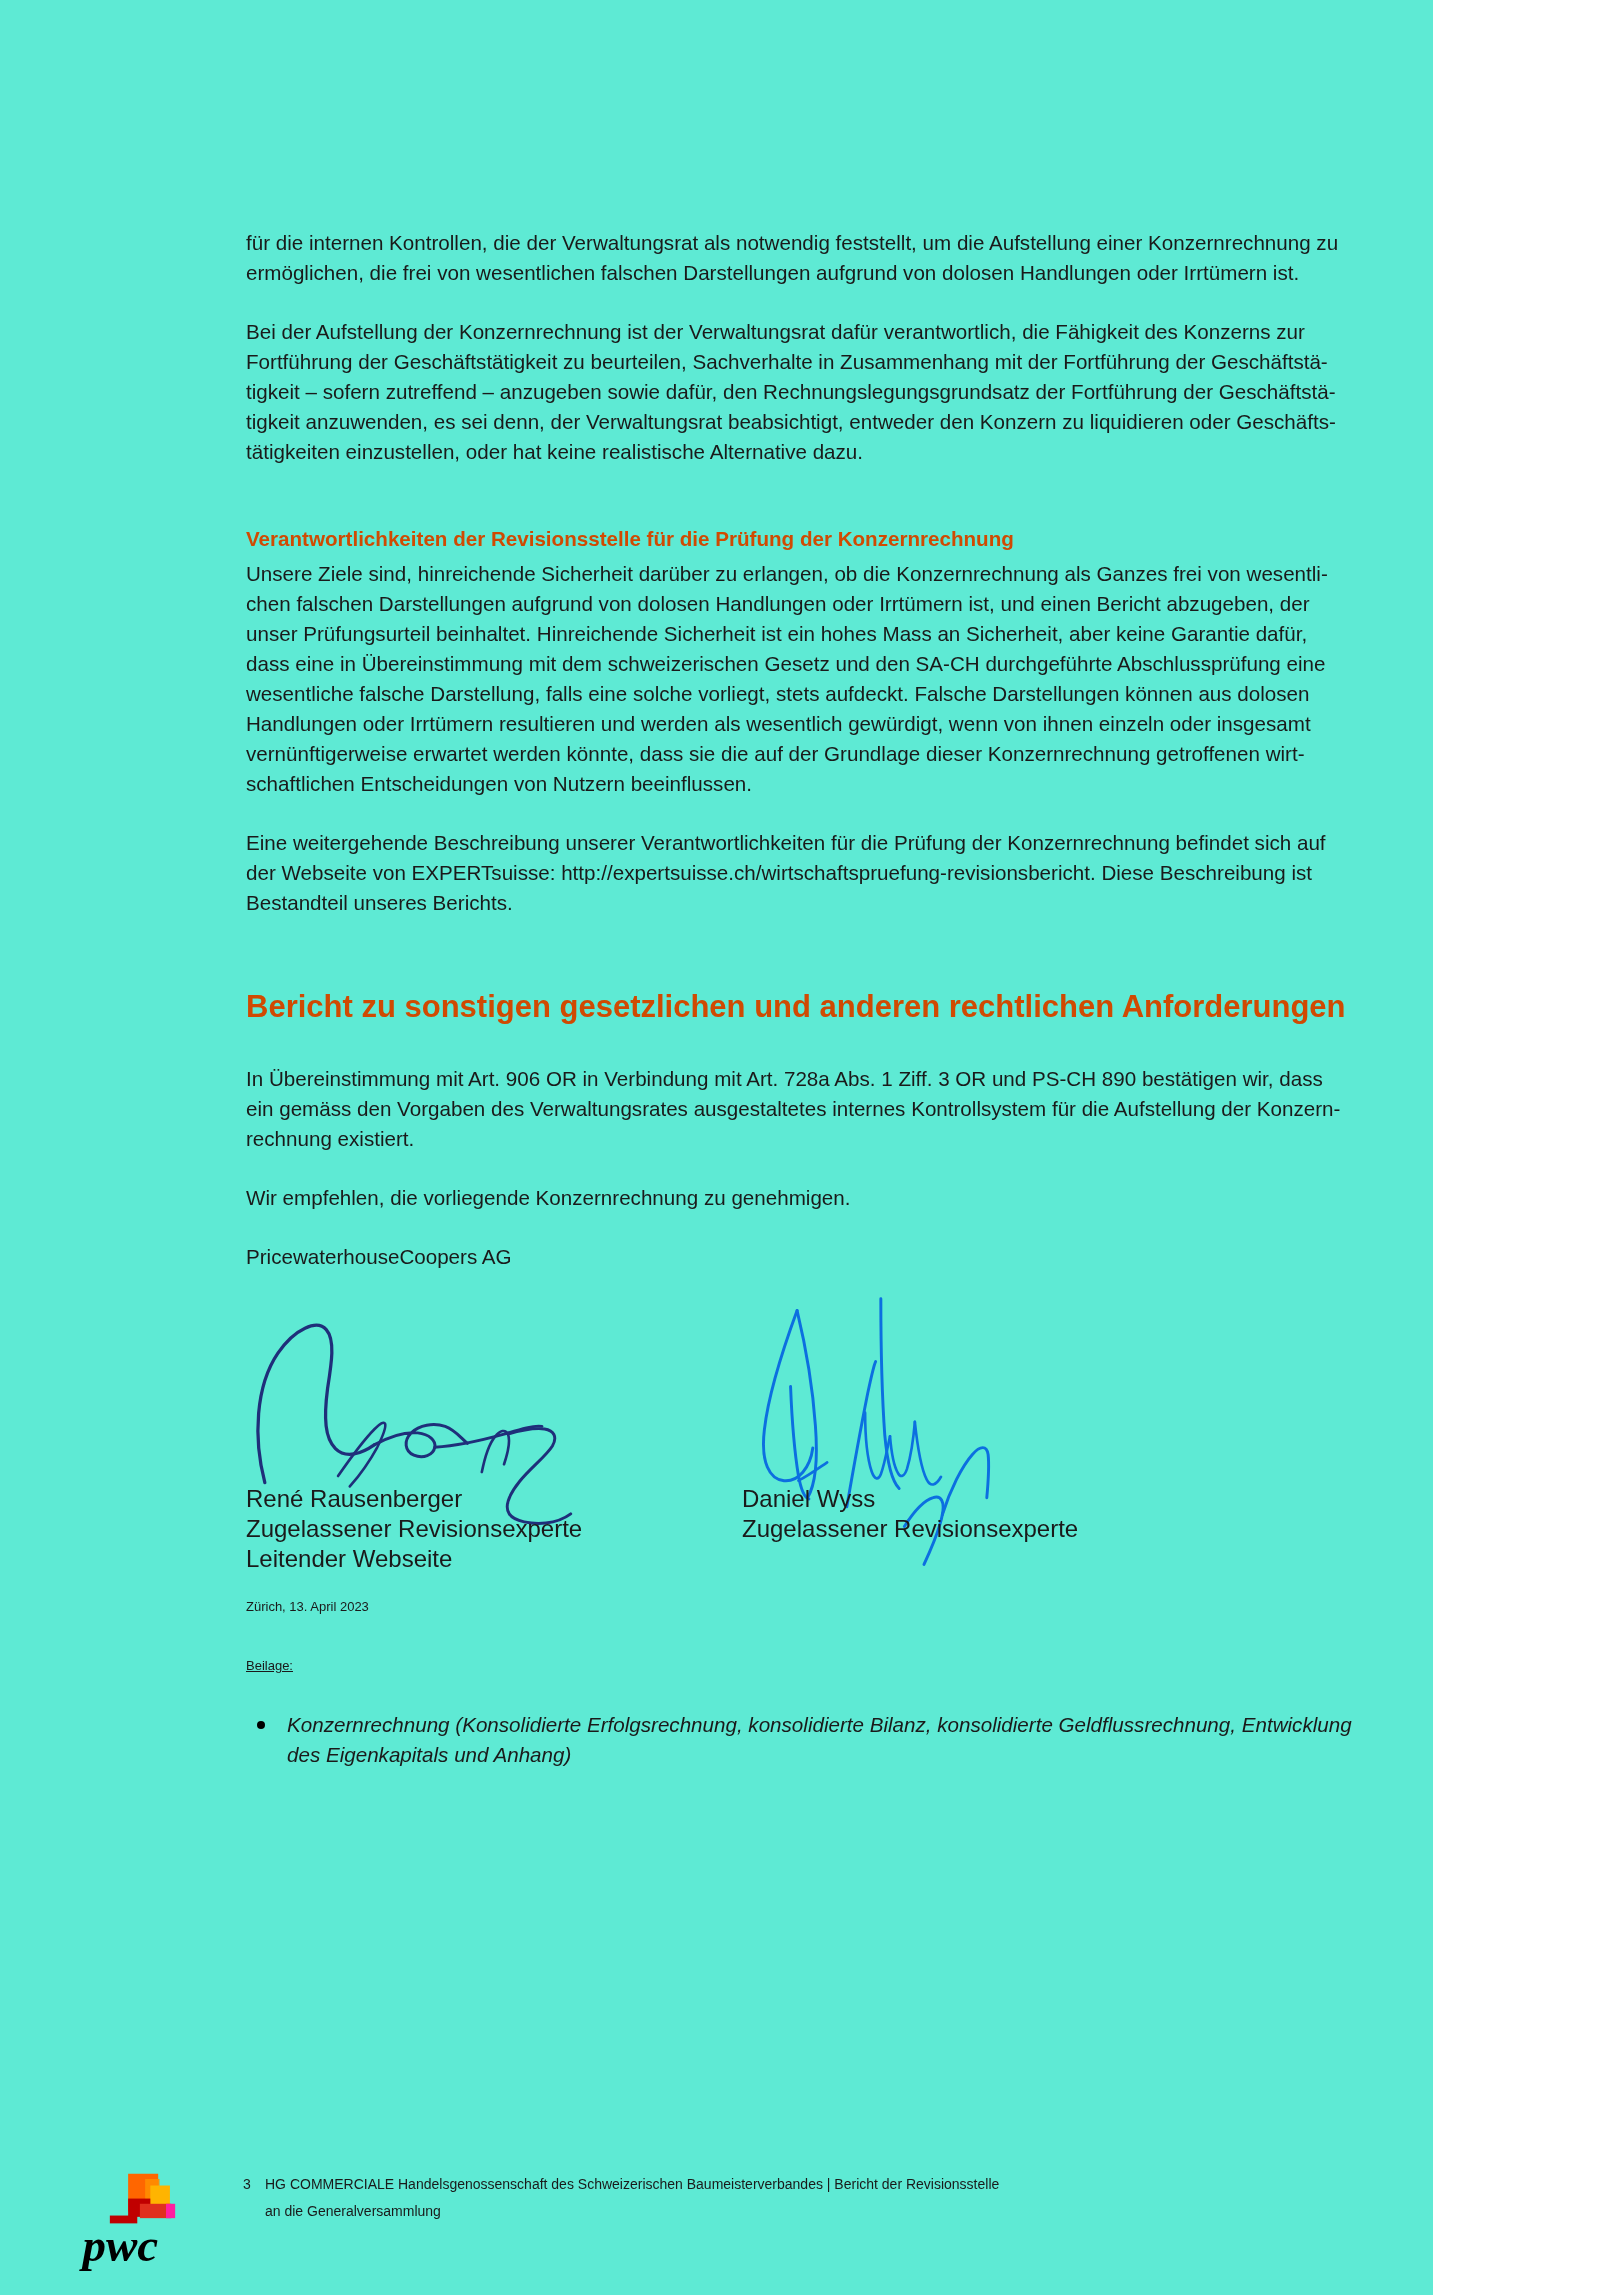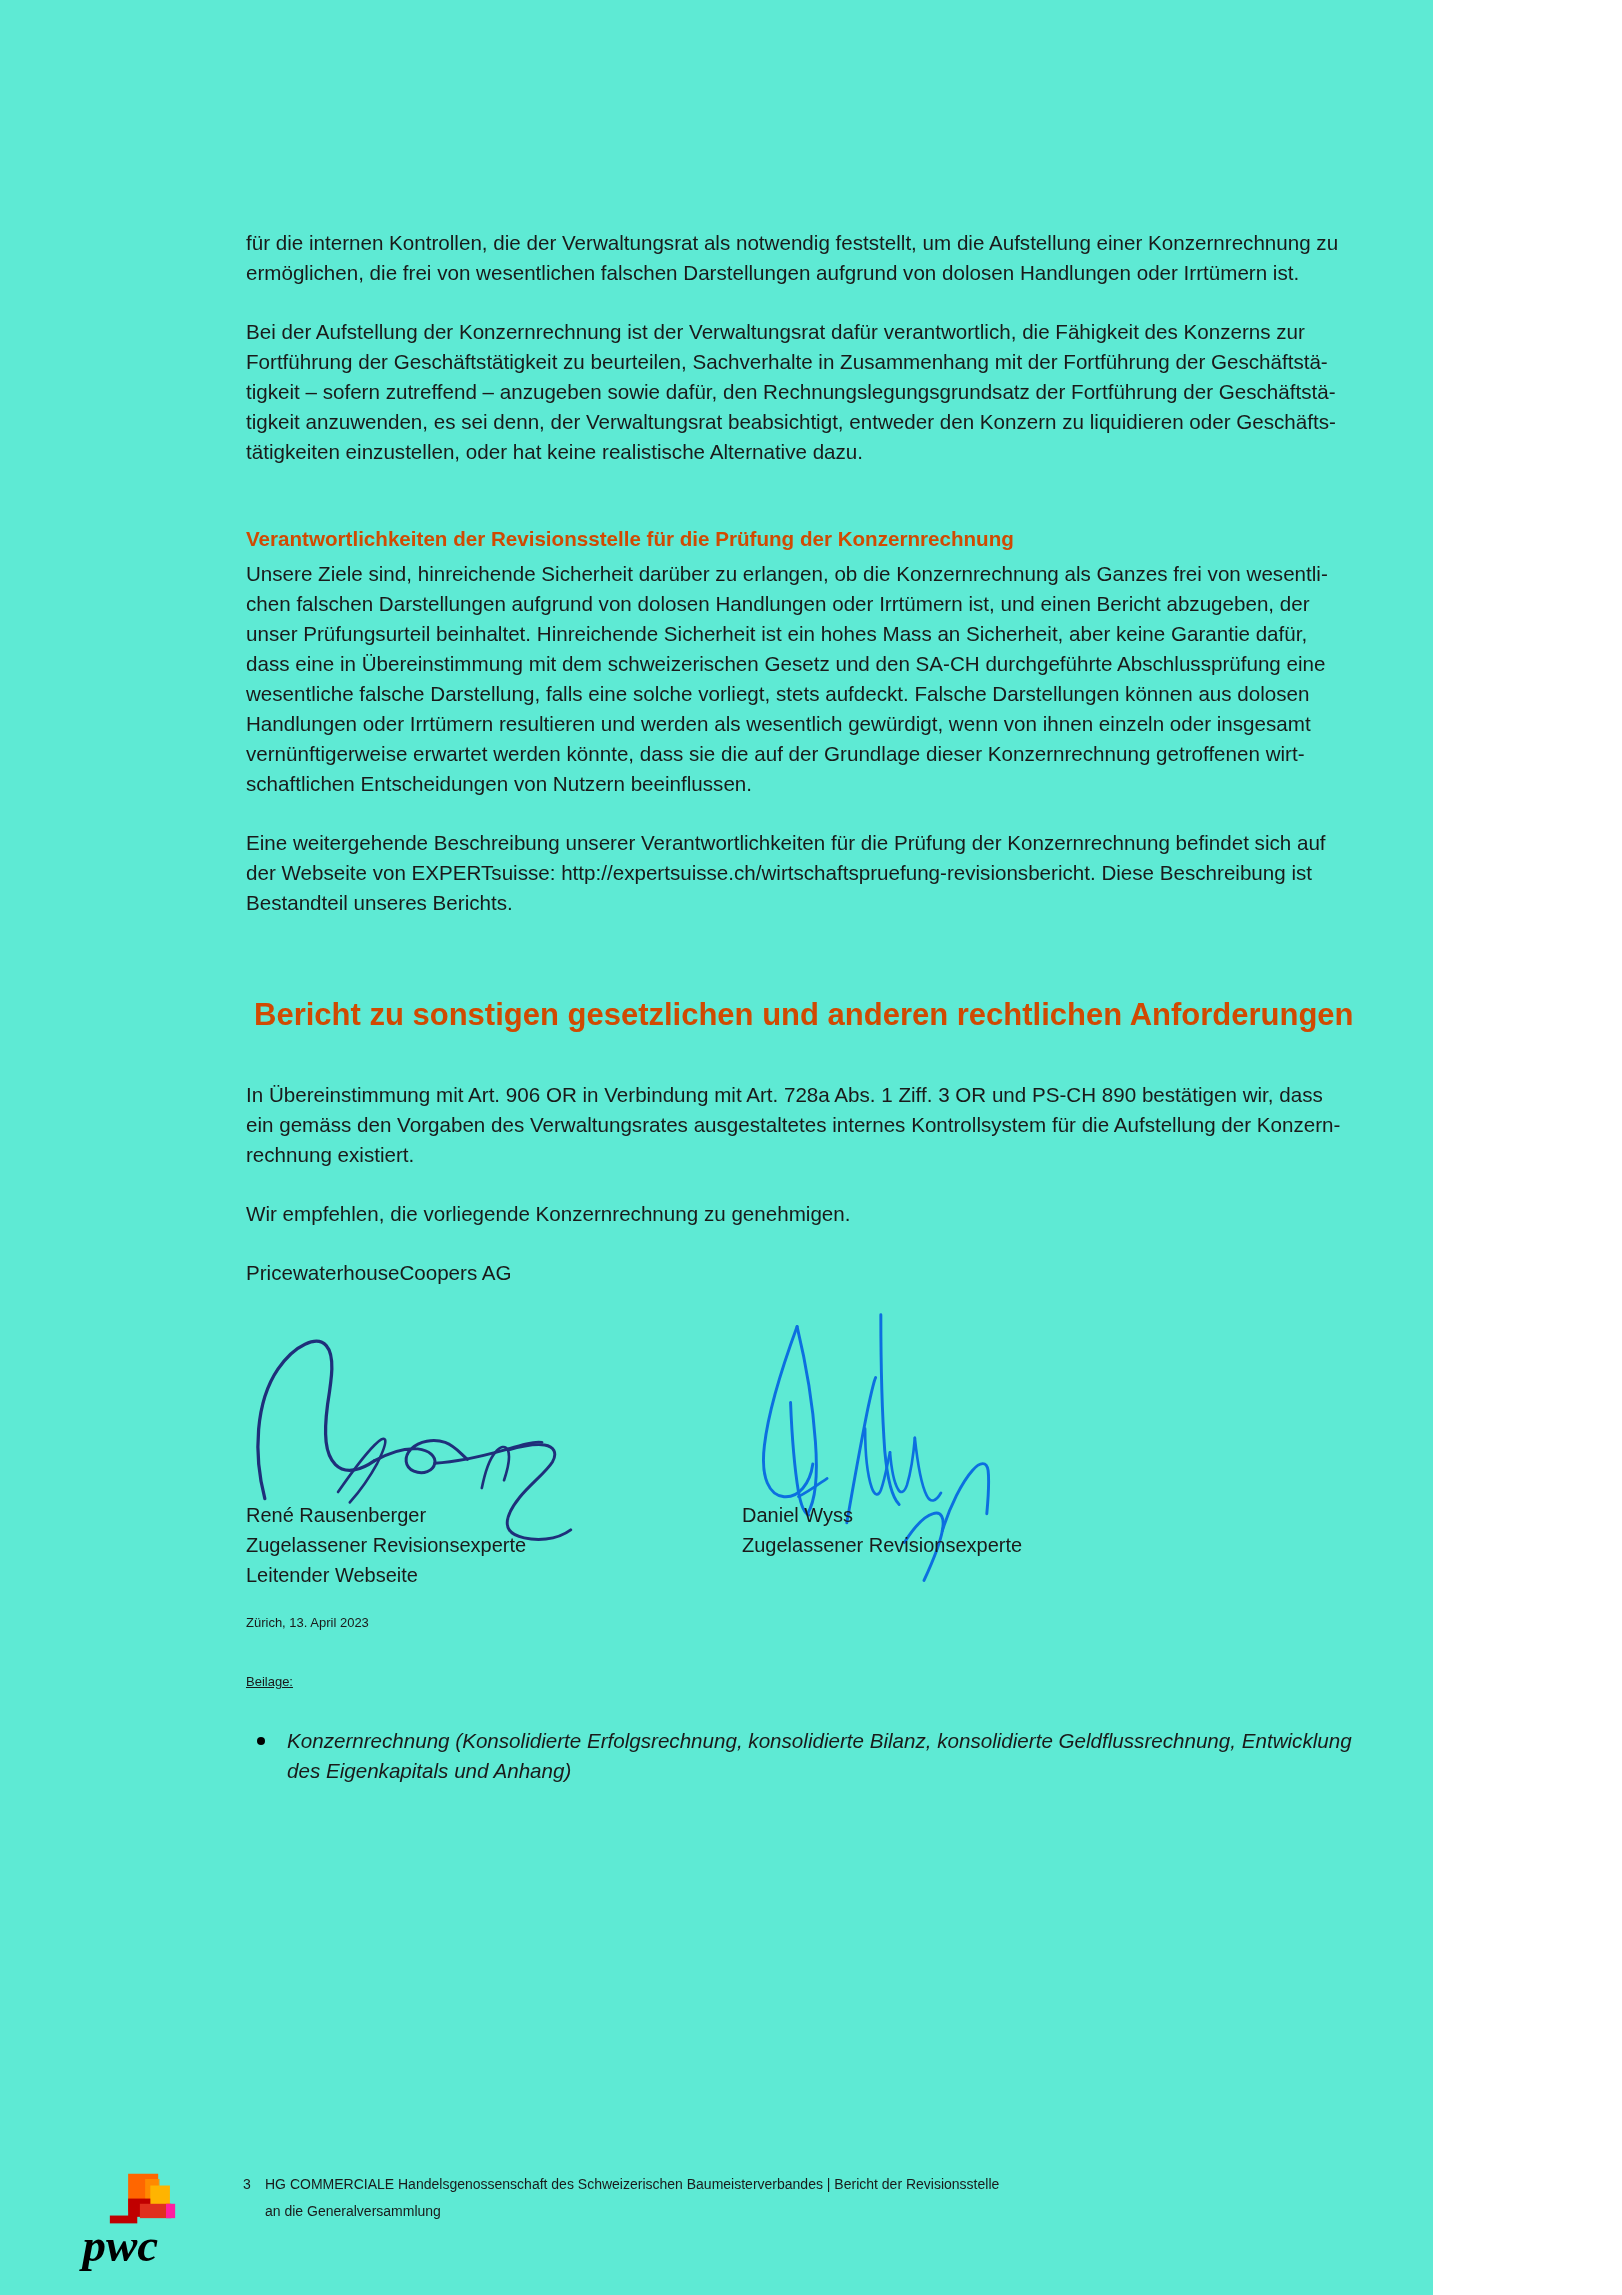--- a/index.html
+++ b/index.html
@@ -44,21 +44,21 @@
     font-weight: bold;
     color: #D04A02;
     margin: 0 0 6.5px 0;
   }
 
   .h-main {
     font-size: 31px;
     line-height: 38px;
     font-weight: bold;
     color: #D04A02;
-    margin: 8px;
+    margin: 0;
   }
 
   .gap-before-sub { height: 27.5px; }
   .gap-before-main { height: 41px; }
   .gap-after-main  { height: 38px; }
 
   .signature-block {
     position: relative;
     margin-top: 3.9px;
     height: 275px;
@@ -72,21 +72,21 @@
   .sig-2 { left: 504px; top: -30px; }
 
   .names-row {
     position: relative;
     height: 84px;
   }
   .name-col-1 { position: absolute; left: 0px;   top: 0px; }
   .name-col-2 { position: absolute; left: 496px; top: 0px; }
 
   .name-line {
-    font-size: 20px;
+    font-size: 24px;
     line-height: 30px;
     color: #1a1a1a;
     white-space: nowrap;
   }
 
   .date-line {
     font-size: 13px;
     line-height: 30px;
     color: #1a1a1a;
     margin: 0;

